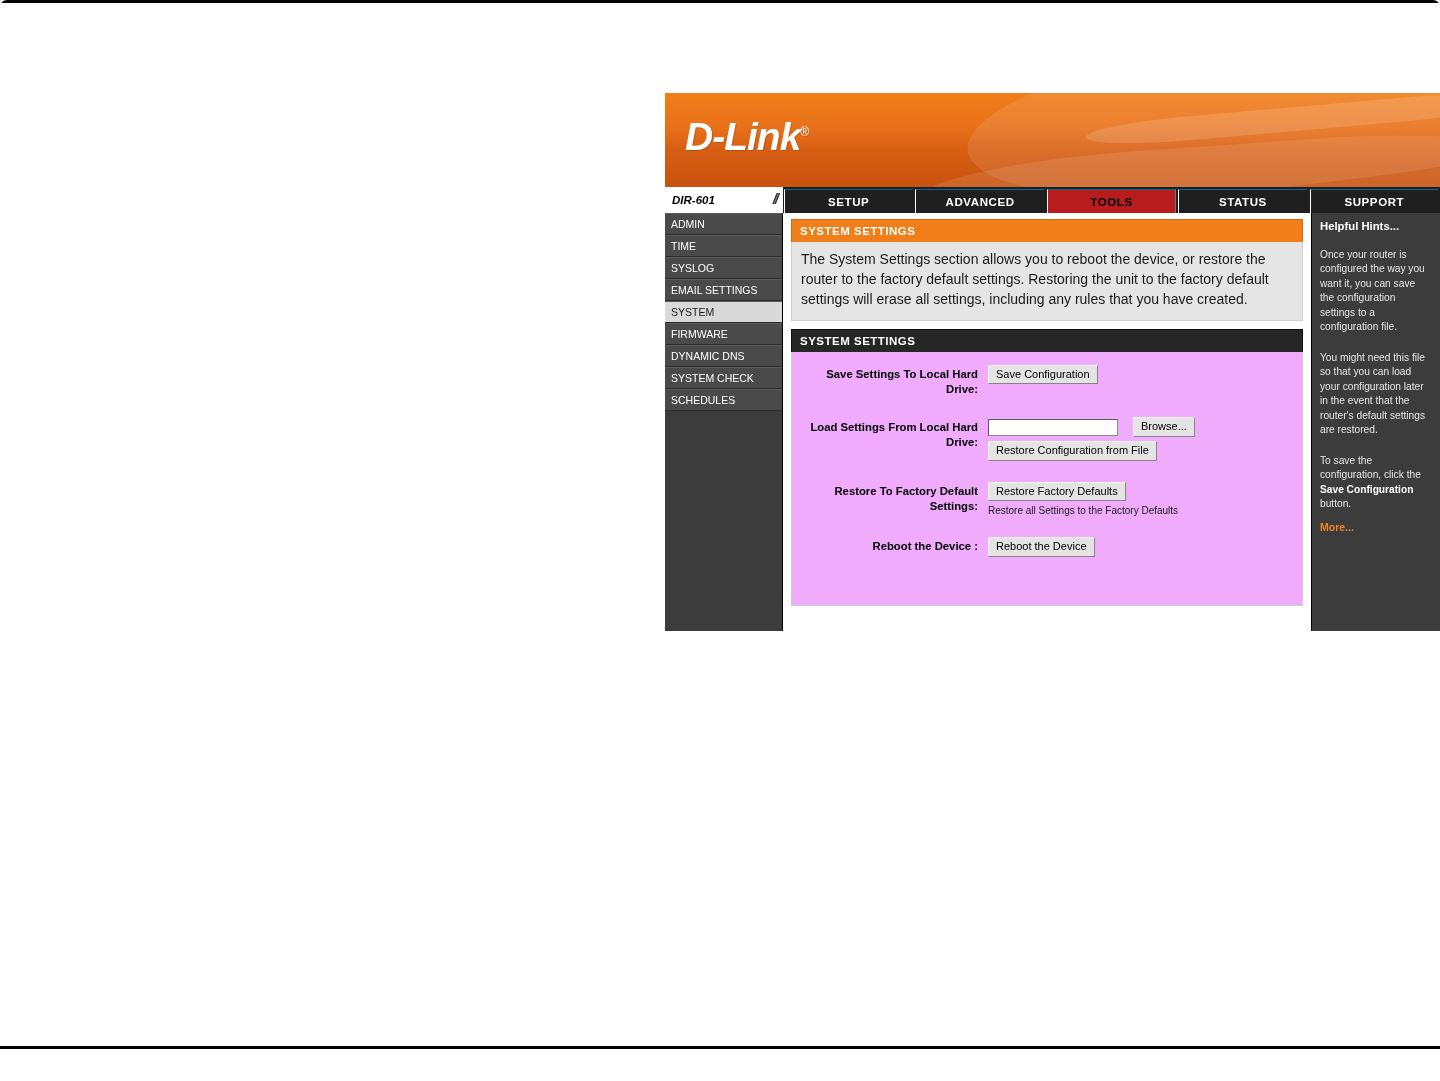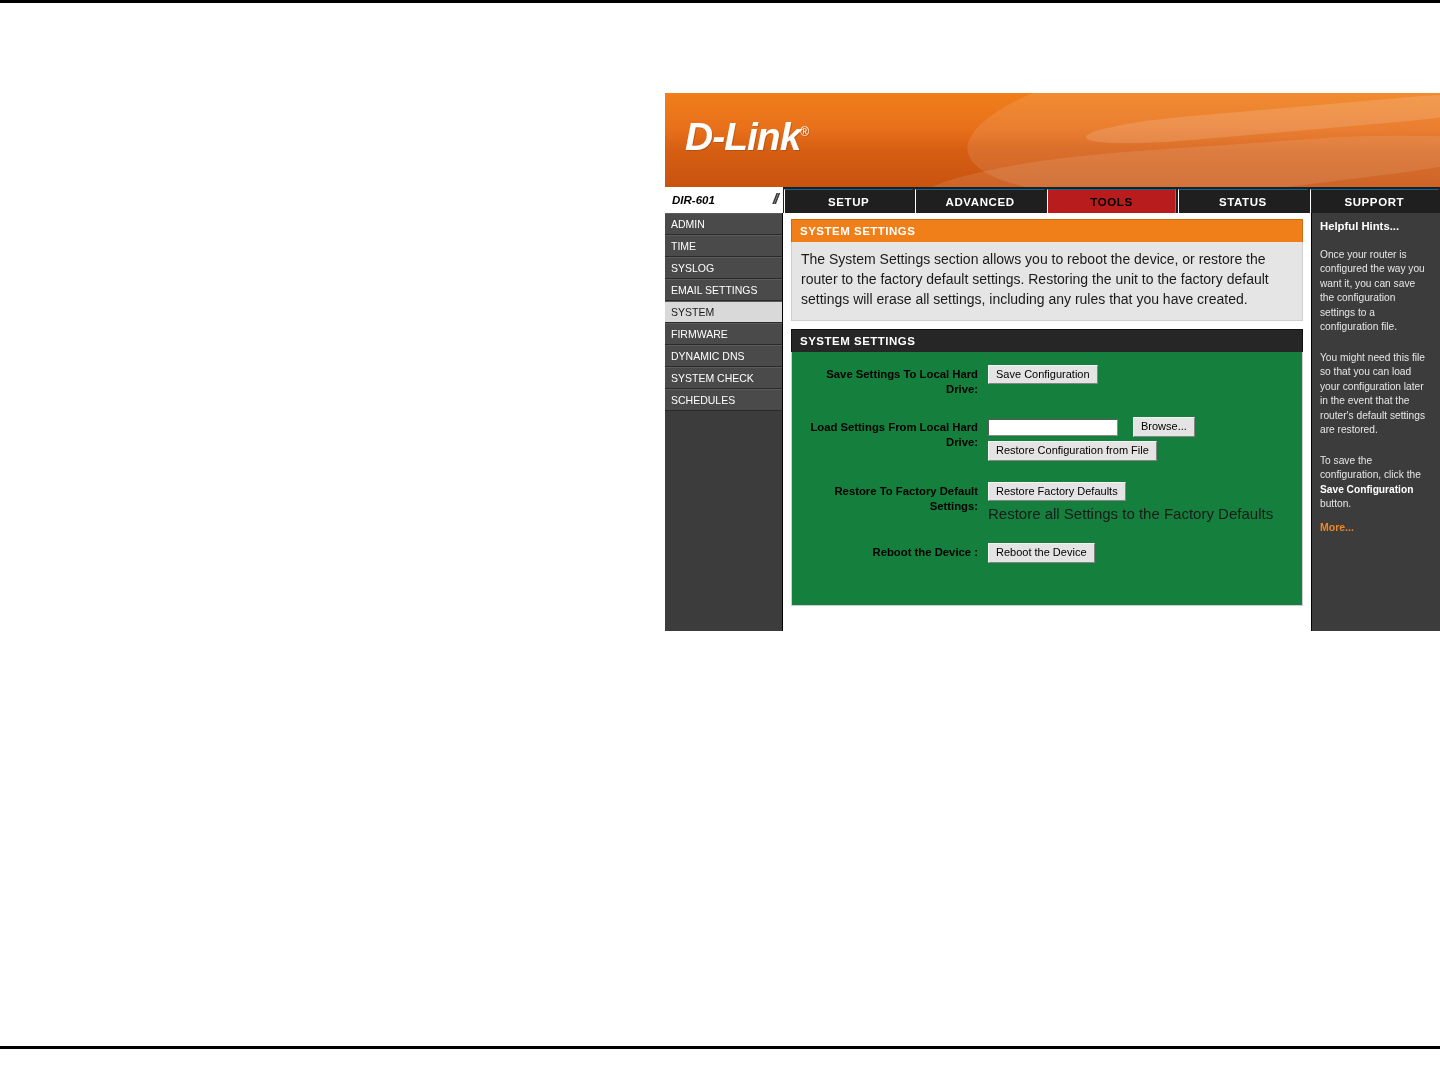--- a/index.html
+++ b/index.html
@@ -8,20 +8,21 @@
     background: #ffffff;
     width: 1440px;
     height: 1081px;
     font-family: "Liberation Sans", sans-serif;
   }
   .page {
     position: relative;
     width: 1440px;
     height: 1081px;
     overflow: hidden;
+    border-radius: 7px;
   }
   .topline {
     position: absolute;
     left: 0; top: 0;
     width: 1440px;
     height: 3px;
     background: #000000;
   }
   .bottomline {
     position: absolute;
@@ -230,21 +231,21 @@
     font-size: 11.5px;
     font-weight: bold;
     letter-spacing: 0.5px;
     padding: 5px 8px;
     margin-top: 8px;
     border: 1px solid #111;
     border-bottom: none;
     box-sizing: border-box;
   }
   .section-body {
-    background: #15803d;
+    background: #f0abfc;
     border: 1px solid #cfcfcf;
     border-top: none;
     height: 254px;
     padding: 12px 10px 0 10px;
     box-sizing: border-box;
   }
 
   .field-row {
     display: flex;
     align-items: flex-start;
@@ -283,21 +284,21 @@
     border-top-color: #5a5a5a;
     border-left-color: #5a5a5a;
     background: #ffffff;
     font-size: 11px;
     font-family: "Liberation Sans", sans-serif;
     vertical-align: middle;
     box-sizing: border-box;
   }
   .browse-row { display: flex; align-items: center; gap: 15px; }
   .note {
-    font-size: 15px;
+    font-size: 10px;
     color: #1a1a1a;
     margin-top: 4px;
   }
   .mt6 { margin-top: 4px; }
 
   
   .hints {
     width: 129px;
     background: #3c3c3c;
     color: #ffffff;

